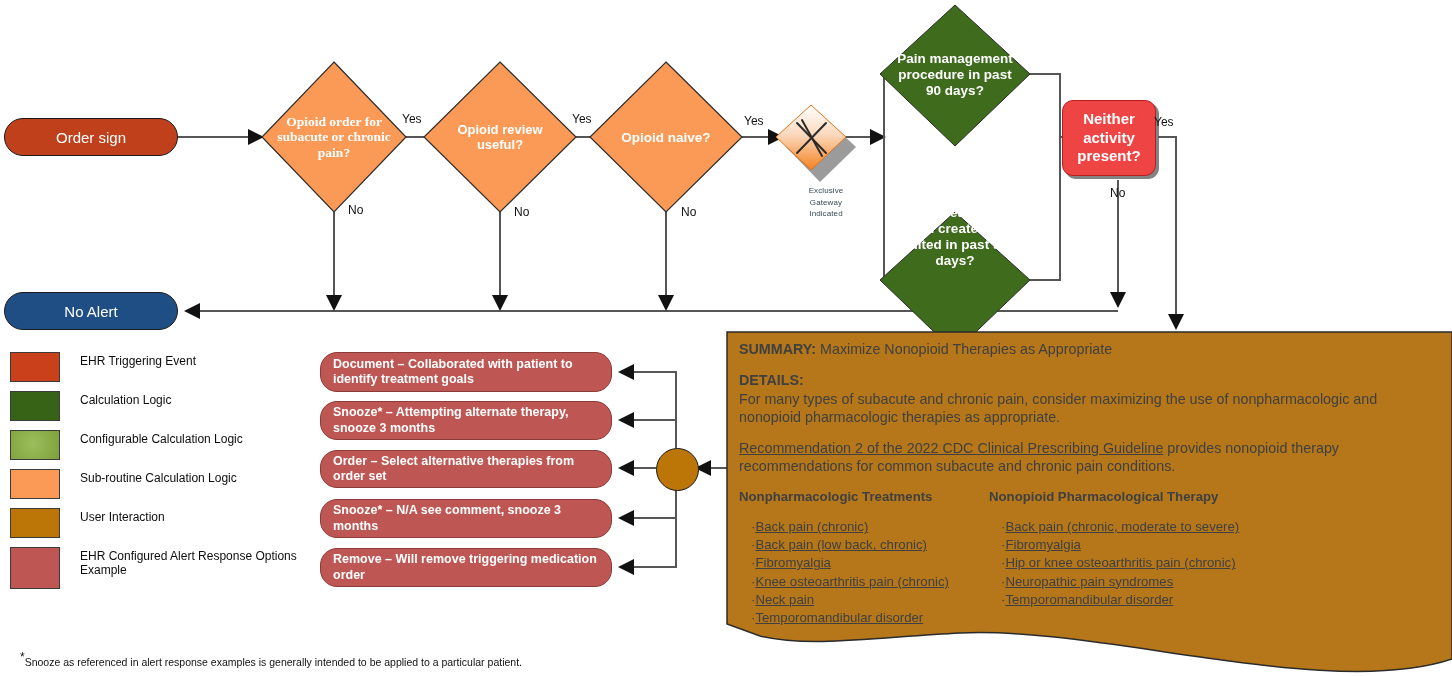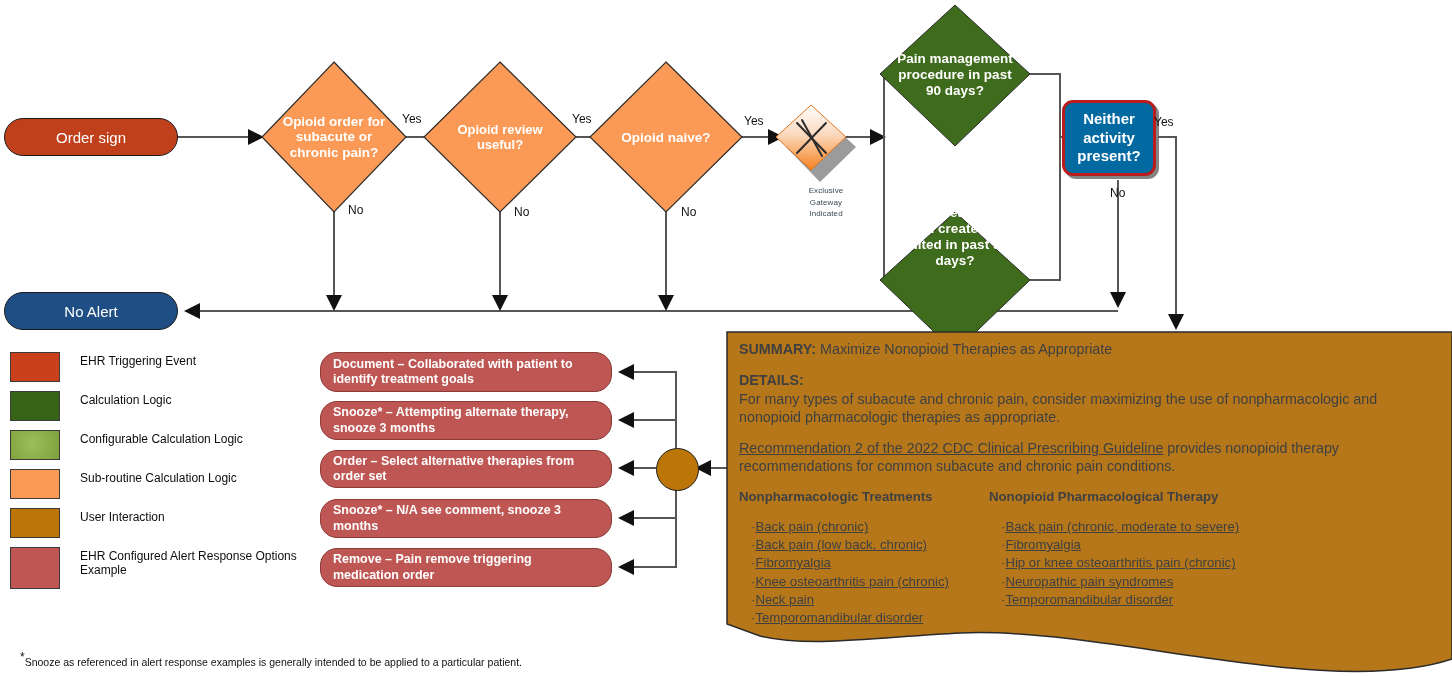--- a/index.html
+++ b/index.html
@@ -10,21 +10,21 @@
 
   
   .node{position:absolute;box-sizing:border-box;display:flex;align-items:center;
         justify-content:center;text-align:center;color:#ffffff;font-weight:bold;}
 
   .pill{border-radius:26px;border:1px solid #1a1a1a;font-size:15px;font-weight:normal;}
   .pill.start{background:#C0401C;}
   .pill.end{background:#1F4E84;}
 
   .rrect{border-radius:11px;}
-  .greenbox{background:#0369a1;border:3px solid #b91c1c;
+  .greenbox{background:#ef4444;border:1px solid #b91c1c;
             box-shadow:3px 3px 0 rgba(90,90,90,.75);font-size:15px;line-height:1.25;}
 
   .alertopt{background:#BE5753;border:1px solid #8C3B38;border-radius:17px;
             font-size:12.5px;font-weight:bold;line-height:1.22;
             justify-content:flex-start;text-align:left;padding:16px 12px;}
 
   .conn-circle{position:absolute;border-radius:50%;background:#BC7607;border:1px solid #1a1a1a;}
 
   
   .legend{position:absolute;left:10px;top:352px;width:330px;}
@@ -142,21 +142,21 @@
 
   <div class="node pill start" style="left:4px;top:118px;width:174px;height:38px;">
     <span>Order sign</span>
   </div>
 
   <div class="node pill end" style="left:4px;top:292px;width:174px;height:38px;">
     <span>No Alert</span>
   </div>
 
   <div class="node" style="left:274px;top:104px;width:120px;height:66px;">
-    <span class="dlabel" style="font-size:13.5px;line-height:1.15;">Opioid order for subacute or chronic pain?</span>
+    <span class="dlabel" style="font-size:13.5px;line-height:1.15;font-family:Liberation Serif, serif;">Opioid order for subacute or chronic pain?</span>
   </div>
   <div class="node" style="left:440px;top:112px;width:120px;height:52px;">
     <span class="dlabel" style="font-size:13px;line-height:1.15;">Opioid review useful?</span>
   </div>
   <div class="node" style="left:606px;top:124px;width:120px;height:28px;">
     <span class="dlabel" style="font-size:13.5px;line-height:1.15;">Opioid naive?</span>
   </div>
 
   <div class="gw-cap" style="left:790px;top:185px;">
     <div>Exclusive</div>
@@ -217,21 +217,21 @@
   <div class="node alertopt" style="left:320px;top:401px;width:292px;height:39px;">
     <span>Snooze* – Attempting  alternate therapy, snooze 3 months</span>
   </div>
   <div class="node alertopt" style="left:320px;top:450px;width:292px;height:38px;">
     <span>Order – Select alternative therapies from order set</span>
   </div>
   <div class="node alertopt" style="left:320px;top:499px;width:292px;height:39px;">
     <span>Snooze* – N/A see comment, snooze 3 months</span>
   </div>
   <div class="node alertopt" style="left:320px;top:548px;width:292px;height:39px;">
-    <span>Remove – Pain remove triggering medication order</span>
+    <span>Remove – Will remove triggering medication order</span>
   </div>
 
   <div class="conn-circle" style="left:656px;top:448px;width:41px;height:41px;"></div>
 
   <div class="doc">
     <div class="docinner">
       <p>
         <span class="b">SUMMARY:</span><span> Maximize Nonopioid Therapies as Appropriate</span>
       </p>
       <div class="gap"></div>

